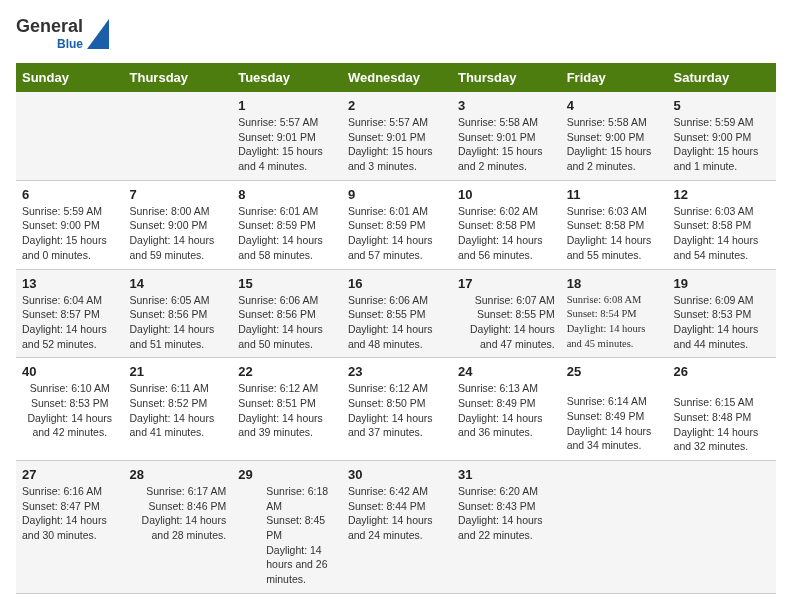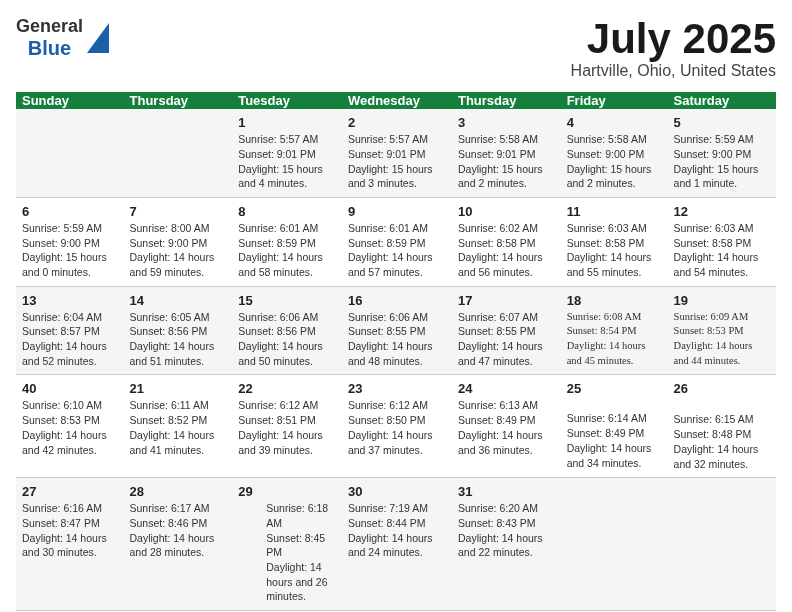--- a/index.html
+++ b/index.html
@@ -34,23 +34,23 @@
     .subtitle {
       font-size: 16px;
       color: #444;
     }
     table {
       width: 100%;
       border-collapse: collapse;
       font-size: 11px;
     }
     thead tr th {
-      background-color: #15803d;
+      background-color: #4d7c0f;
       color: #fff;
-      padding: 1px 6px;
+      padding: 7px 6px;
       text-align: left;
       font-size: 13px;
       font-weight: bold;
     }
     tbody tr {
       border-bottom: 1px solid #ccc;
     }
     tbody tr:nth-child(odd) {
       background-color: #f5f5f5;
     }
@@ -74,32 +74,28 @@
       font-size: 10.5px;
       line-height: 1.4;
     }
   </style>
 </head>
 <body>
 
 <div class="header">
   <div class="logo">
     <div style="display:flex; align-items:center;">
-      <div style="display:flex; flex-direction:column; align-items:center; margin-right:4px;">
+      <div style="display:flex; flex-direction:column; align-items:flex-end; margin-right:4px;">
         <span class="logo-general" style="font-size:18px;font-weight:bold;color:#333;">General</span>
-        <span class="logo-blue" style="font-size:20px;font-weight:bold;color:#1a5fa8;">Blue</span>
+        <span class="logo-blue" style="font-size:12px;font-weight:bold;color:#1a5fa8;">Blue</span>
       </div>
       <svg width="22" height="30" viewBox="0 0 22 30">
         <polygon points="0,30 22,30 22,0" fill="#1a5fa8"></polygon>
       </svg>
     </div>
-  </div>
-  <div class="title-block">
-    <div class="main-title">July 2025</div>
-    <div class="subtitle">Hartville, Ohio, United States</div>
   </div>
 </div>
 
 <table>
   <thead>
     <tr>
     <th>Sunday</th>
         <th>Thursday</th>
         <th>Tuesday</th>
         <th>Wednesday</th>
@@ -207,41 +203,41 @@
 Daylight: 14 hours and 50 minutes.</div>
         </td>
         <td>
           <span class="day-num">16</span>
           <div class="day-info" style="white-space: pre-line;">Sunrise: 6:06 AM
 Sunset: 8:55 PM
 Daylight: 14 hours and 48 minutes.</div>
         </td>
         <td>
           <span class="day-num">17</span>
-          <div class="day-info" style="white-space: pre-line;">Sunrise: 6:07 AM
+          <div class="day-info" style="white-space: pre-line; text-align: right;">Sunrise: 6:07 AM
 Sunset: 8:55 PM
 Daylight: 14 hours and 47 minutes.</div>
         </td>
         <td>
           <span class="day-num">18</span>
           <div class="day-info" style="white-space: pre-line; font-family: Liberation Serif, serif;">Sunrise: 6:08 AM
 Sunset: 8:54 PM
 Daylight: 14 hours and 45 minutes.</div>
         </td>
         <td>
           <span class="day-num">19</span>
-          <div class="day-info" style="white-space: pre-line; font-family: Liberation Serif, serif;">Sunrise: 6:09 AM
+          <div class="day-info" style="white-space: pre-line;">Sunrise: 6:09 AM
 Sunset: 8:53 PM
 Daylight: 14 hours and 44 minutes.</div>
         </td>
       </tr>
       <tr>
         <td>
           <span class="day-num">40</span>
-          <div class="day-info" style="white-space: pre-line;">Sunrise: 6:10 AM
+          <div class="day-info" style="white-space: pre-line; text-align: center;">Sunrise: 6:10 AM
 Sunset: 8:53 PM
 Daylight: 14 hours and 42 minutes.</div>
         </td>
         <td>
           <span class="day-num">21</span>
           <div class="day-info" style="white-space: pre-line;">Sunrise: 6:11 AM
 Sunset: 8:52 PM
 Daylight: 14 hours and 41 minutes.</div>
         </td>
         <td>
@@ -277,33 +273,33 @@
       </tr>
       <tr>
         <td>
           <span class="day-num">27</span>
           <div class="day-info" style="white-space: pre-line;">Sunrise: 6:16 AM
 Sunset: 8:47 PM
 Daylight: 14 hours and 30 minutes.</div>
         </td>
         <td>
           <span class="day-num">28</span>
-          <div class="day-info" style="white-space: pre-line;">Sunrise: 6:17 AM
+          <div class="day-info" style="white-space: pre-line; text-align: right;">Sunrise: 6:17 AM
 Sunset: 8:46 PM
 Daylight: 14 hours and 28 minutes.</div>
         </td>
         <td>
           <span class="day-num">29</span>
           <div class="day-info" style="white-space: pre-line; margin-left: 28px;">Sunrise: 6:18 AM
 Sunset: 8:45 PM
 Daylight: 14 hours and 26 minutes.</div>
         </td>
         <td>
           <span class="day-num">30</span>
-          <div class="day-info" style="white-space: pre-line;">Sunrise: 7:19 AM
+          <div class="day-info" style="white-space: pre-line;">Sunrise: 6:42 AM
 Sunset: 8:44 PM
 Daylight: 14 hours and 24 minutes.</div>
         </td>
         <td>
           <span class="day-num">31</span>
           <div class="day-info" style="white-space: pre-line;">Sunrise: 6:20 AM
 Sunset: 8:43 PM
 Daylight: 14 hours and 22 minutes.</div>
         </td>
         <td></td>

